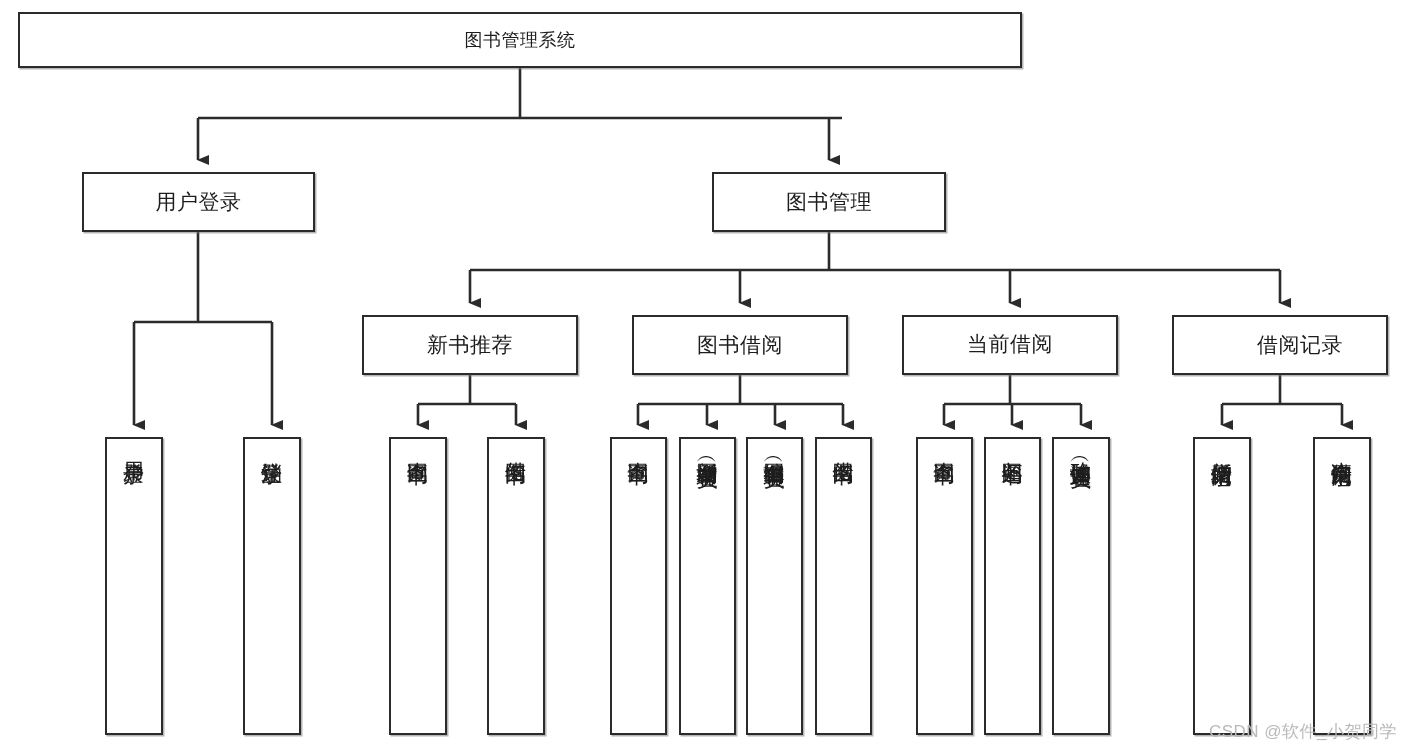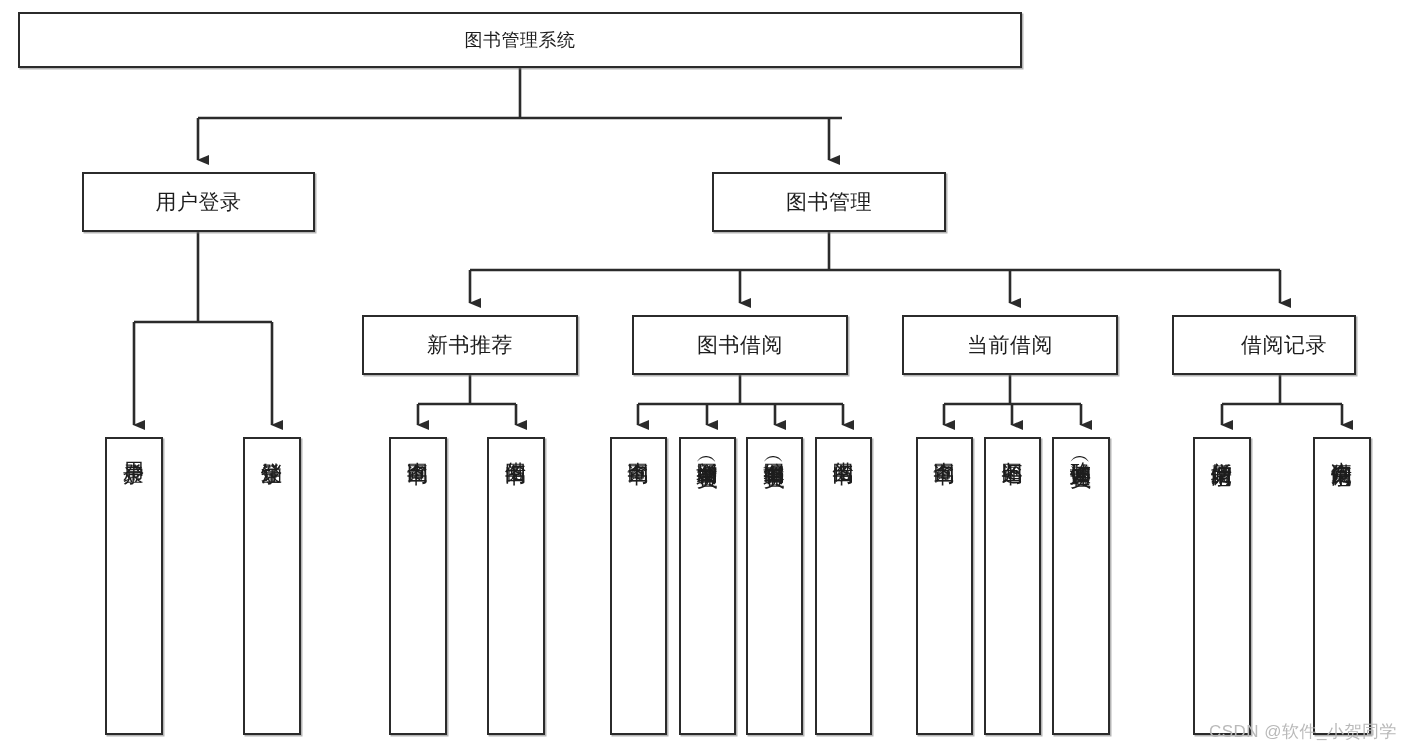--- a/index.html
+++ b/index.html
@@ -139,24 +139,24 @@
   <div class="node horiz" style="left:712px; top:172px; width:234px; height:60px;">
     <span class="lbl">图书管理</span>
   </div>
 
   <div class="node horiz" style="left:632px; top:315px; width:216px; height:60px;">
     <span class="lbl">图书借阅</span>
   </div>
   <div class="node horiz" style="left:362px; top:315px; width:216px; height:60px;">
     <span class="lbl">新书推荐</span>
   </div>
-  <div class="node horiz" style="left:902px; top:315px; width:216px; height:60px;">
+  <div class="node horiz" style="left:902px; top:315px; width:216px; height:60px;font-family:Liberation Serif, serif;">
     <span class="lbl">当前借阅</span>
   </div>
-  <div class="node horiz" style="left:1172px; top:315px; width:184px; height:60px;padding-left:40px;">
+  <div class="node horiz" style="left:1172px; top:315px; width:216px; height:60px;padding-left:40px;">
     <span class="lbl">借阅记录</span>
   </div>
 
   <div class="node vert" style="left:105px; top:437px; width:58px; height:298px;">
     <span class="lbl">用户登录</span>
   </div>
   <div class="node vert" style="left:243px; top:437px; width:58px; height:298px;">
     <span class="lbl">注销登录</span>
   </div>
 

